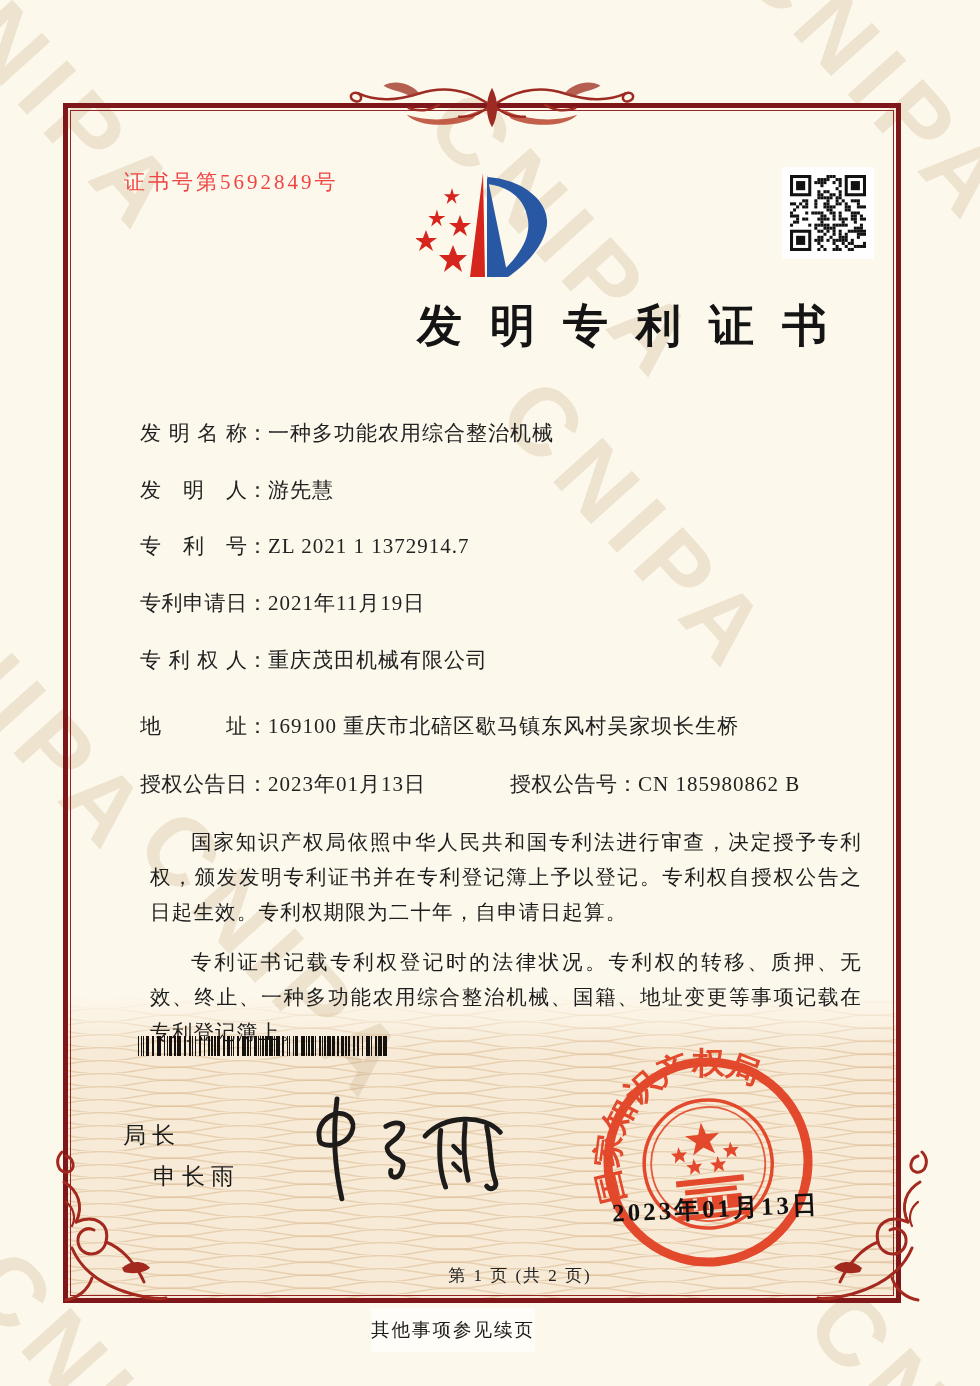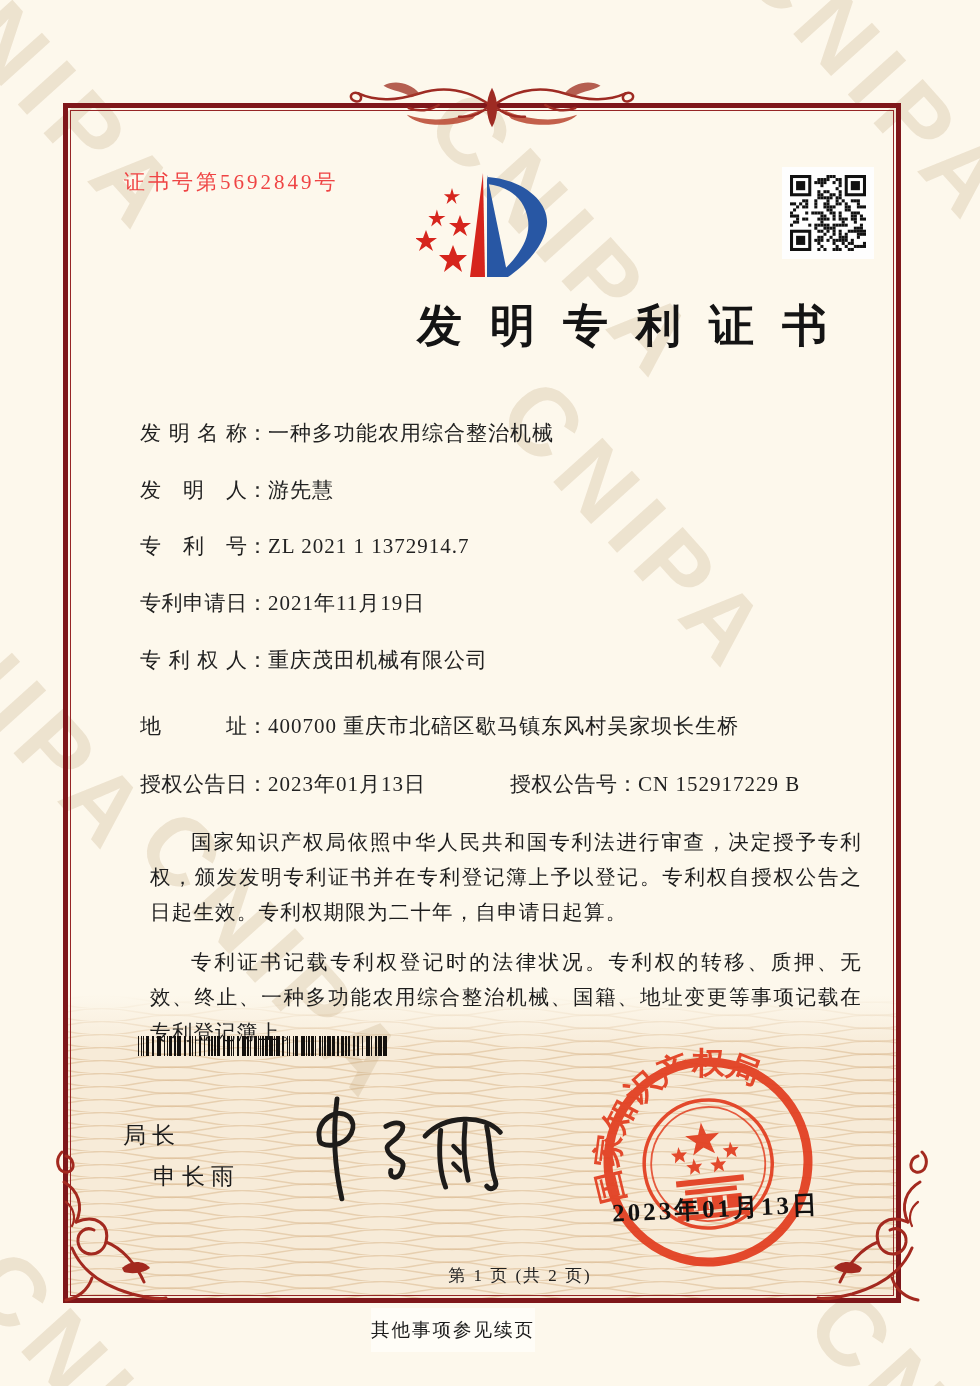--- a/index.html
+++ b/index.html
@@ -412,38 +412,38 @@
           <span>专</span>
           <span>利</span>
           <span>权</span>
           <span>人</span>
         </span><span class="colon">：</span><span class="field-value">重庆茂田机械有限公司</span>
     </div>
     <div class="field-row">
       <span class="char-justify">
           <span>地</span>
           <span>址</span>
-        </span><span class="colon">：</span><span class="field-value">400700 重庆市北碚区歇马镇东风村吴家坝长生桥</span>
+        </span><span class="colon">：</span><span class="field-value">169100 重庆市北碚区歇马镇东风村吴家坝长生桥</span>
     </div>
     <div class="grant-row">
       <span class="char-justify">
           <span>授</span>
           <span>权</span>
           <span>公</span>
           <span>告</span>
           <span>日</span>
         </span><span class="colon">：</span><span class="field-value">2023年01月13日</span>
       <span class="grant-right">
         <span class="char-justify">
             <span>授</span>
             <span>权</span>
             <span>公</span>
             <span>告</span>
             <span>号</span>
-          </span><span class="colon">：</span><span class="field-value">CN 152917229 B</span>
+          </span><span class="colon">：</span><span class="field-value">CN 185980862 B</span>
       </span>
     </div>
   </div>
 
   <div class="body-text">
     <p>国家知识产权局依照中华人民共和国专利法进行审查，决定授予专利权，颁发发明专利证书并在专利登记簿上予以登记。专利权自授权公告之日起生效。专利权期限为二十年，自申请日起算。</p>
     <p>专利证书记载专利权登记时的法律状况。专利权的转移、质押、无效、终止、一种多功能农用综合整治机械、国籍、地址变更等事项记载在专利登记簿上。</p>
   </div>
 
   <svg class="barcode" viewBox="0 0 252 20" preserveAspectRatio="none">

